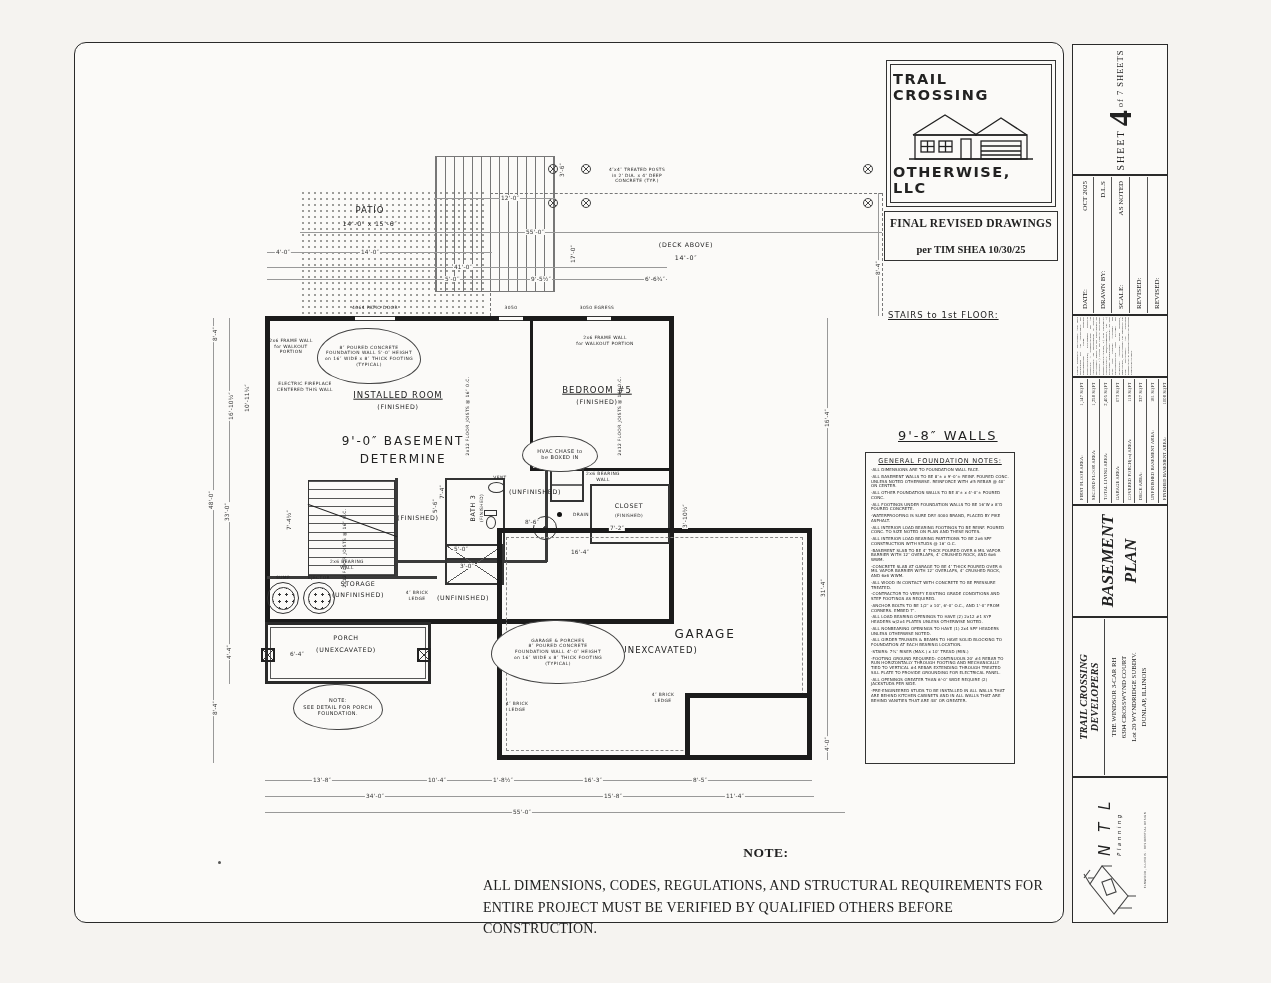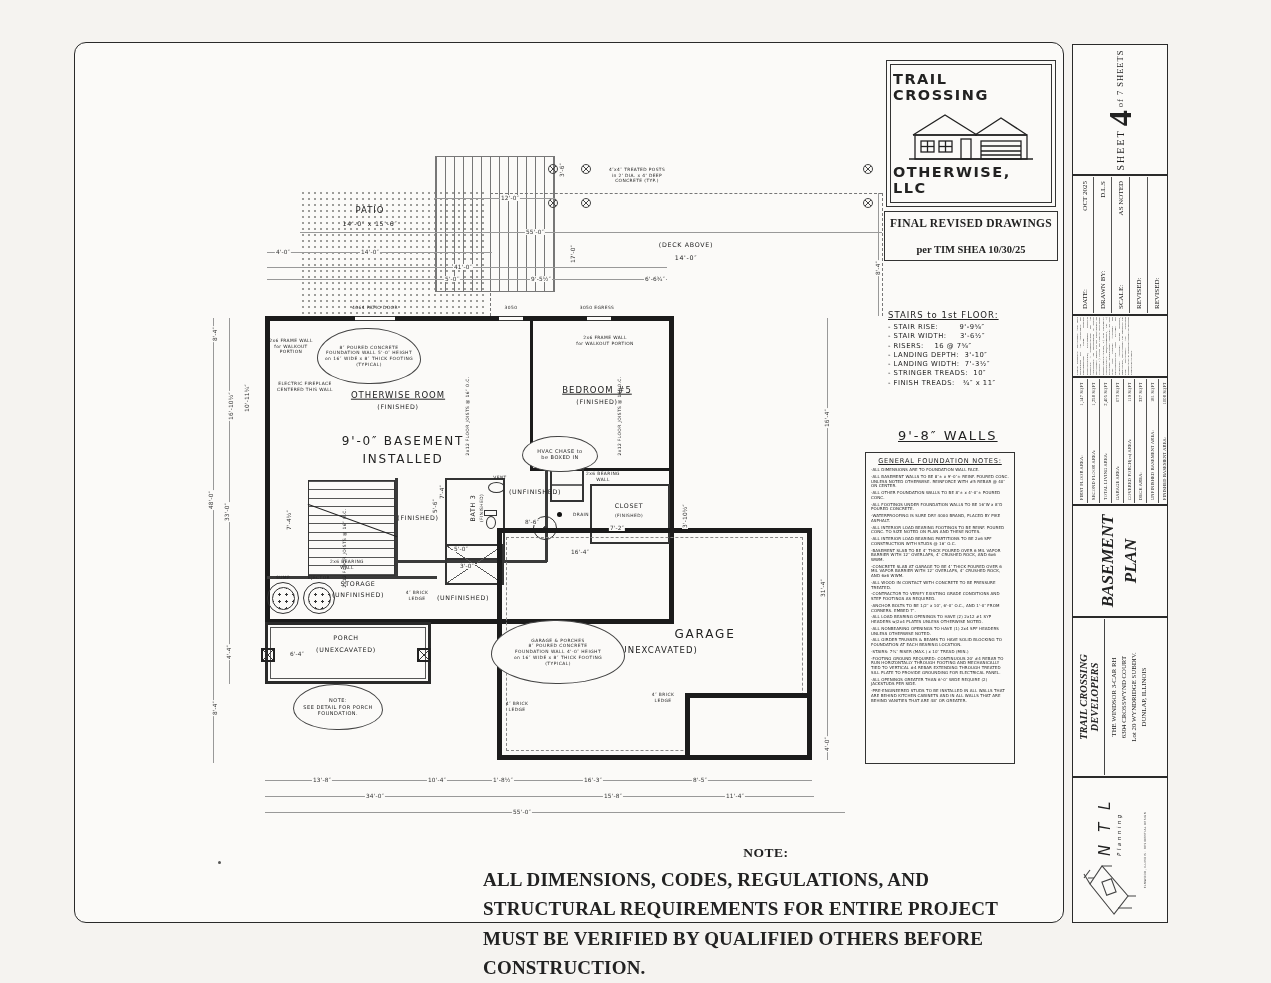--- a/index.html
+++ b/index.html
@@ -54,21 +54,21 @@
   #found-box{left:865px;top:452px;width:150px;height:312px;border:1.2px solid #333;box-sizing:border-box;
              padding:4px 5px;overflow:hidden;}
   .foundhead{font-size:6.6px;text-align:center;text-decoration:underline;letter-spacing:0.8px;margin-bottom:3px;}
   .fnote{font-size:4px;line-height:4.7px;margin-bottom:2.1px;letter-spacing:0.1px;}
   
   #plan-title{left:820px;top:766px;}
   .ptitle{font-size:25px;letter-spacing:2px;border-bottom:2px solid #222;padding-bottom:1px;}
   .pscale{font-size:11px;letter-spacing:1px;margin-top:4px;}
   #bottom-note{left:483px;top:845px;width:566px;}
   .notehead{font-size:13.5px;font-weight:bold;text-align:center;letter-spacing:0.5px;}
-  .notebody{font-size:19px;font-weight:bold;line-height:1.55;letter-spacing:0.2px;margin-top:4px;}
+  .notebody{font-size:14px;font-weight:normal;line-height:1.55;letter-spacing:0.2px;margin-top:14px;}
   
   #plan{position:absolute;left:205px;top:148px;width:680px;height:672px;}
   .wall{position:absolute;background:#1b1b1b;}
   .twall{position:absolute;background:#3a3a3a;}
   .wgap{position:absolute;background:#fbfaf8;border-top:1px solid #333;border-bottom:1px solid #333;box-sizing:border-box;}
   #patio{left:95px;top:42px;width:188px;height:126px;
          background-image:radial-gradient(#9a9a97 0.7px,transparent 0.9px);background-size:6px 6px;}
   #deckstairs{left:230px;top:8px;width:120px;height:136px;border:1px solid #777;box-sizing:border-box;
               background:repeating-linear-gradient(90deg,#777 0 1px,transparent 1px 9px);}
   .dash{position:absolute;border:0;}
@@ -155,30 +155,20 @@
     </div>
   </div>
 
   <div class="abs serif" id="rev-box">
     <div class="rev1">FINAL REVISED DRAWINGS</div>
     <div class="rev2">per TIM SHEA  10/30/25</div>
   </div>
 
   <div class="abs hand" id="stairs-block">
     <div class="stairhead">STAIRS to 1st FLOOR:</div>
-    <div>
-
-    <div class="stairline">- STAIR RISE:        9'-9⅝″</div>
-        <div class="stairline">- STAIR WIDTH:     3'-6½″</div>
-        <div class="stairline">- RISERS:    16 @ 7⅝″</div>
-        <div class="stairline">- LANDING DEPTH:  3'-10″</div>
-        <div class="stairline">- LANDING WIDTH:  7'-3½″</div>
-        <div class="stairline">- STRINGER TREADS:  10″</div>
-        <div class="stairline">- FINISH TREADS:   ¾″ x 11″</div>
-      </div>
   </div>
   <div class="abs hand" id="walls9">9'-8″ WALLS</div>
 
   <div class="abs hand" id="found-box">
     <div class="foundhead">GENERAL FOUNDATION NOTES:</div>
     <div>
 
     <div class="fnote">-ALL DIMENSIONS ARE TO FOUNDATION WALL FACE.</div>
         <div class="fnote">-ALL BASEMENT WALLS TO BE 8″± x 9'-0″± REINF. POURED CONC. UNLESS NOTED OTHERWISE. REINFORCE WITH #5 REBAR @ 40″ ON CENTER.</div>
         <div class="fnote">-ALL OTHER FOUNDATION WALLS TO BE 8″± x 4'-0″± POURED CONC.</div>
@@ -284,24 +274,24 @@
         <div class="lbl hand t" style="left: 170px; top: 160px;">4064 PATIO DOOR</div>
         <div class="lbl hand t" style="left: 306px; top: 160px;">3050</div>
         <div class="lbl hand t" style="left: 392px; top: 160px;">3050 EGRESS</div>
         <div class="lbl hand t" style="left: 86px; top: 198px;">2x6 FRAME WALL
 for WALKOUT
 PORTION</div>
         <div class="lbl hand t" style="left: 400px; top: 192px;">2x6 FRAME WALL
 for WALKOUT PORTION</div>
         <div class="lbl hand t" style="left: 100px; top: 238px;">ELECTRIC FIREPLACE
 CENTERED THIS WALL</div>
-        <div class="lbl hand ru" style="left: 193px; top: 247px;">OTHERWISE ROOM</div>
+        <div class="lbl hand ru" style="left: 193px; top: 247px;">INSTALLED ROOM</div>
         <div class="lbl hand g" style="left: 193px; top: 259px;">(FINISHED)</div>
         <div class="lbl hand b" style="left: 198px; top: 293px;">9'-0″ BASEMENT</div>
-        <div class="lbl hand b" style="left: 198px; top: 311px;">INSTALLED</div>
+        <div class="lbl hand b" style="left: 198px; top: 311px;">DETERMINE</div>
         <div class="lbl hand ru" style="left: 392px; top: 242px;">BEDROOM #5</div>
         <div class="lbl hand g" style="left: 392px; top: 254px;">(FINISHED)</div>
         <div class="lbl hand t" style="left: 263px; top: 268px; transform: translate(-50%, -50%) rotate(-90deg);">2x12 FLOOR JOISTS @ 16″ O.C.</div>
         <div class="lbl hand t" style="left: 415px; top: 268px; transform: translate(-50%, -50%) rotate(-90deg);">2x12 FLOOR JOISTS @ 16″ O.C.</div>
         <div class="lbl hand t" style="left: 140px; top: 400px; transform: translate(-50%, -50%) rotate(-90deg);">2x12 FLOOR JOISTS @ 16″ O.C.</div>
         <div class="lbl hand t" style="left: 398px; top: 328px;">2x6 BEARING
 WALL</div>
         <div class="lbl hand t" style="left: 142px; top: 416px;">2x6 BEARING
 WALL</div>
         <div class="lbl hand t" style="left: 363px; top: 315px;">FURNACE</div>

